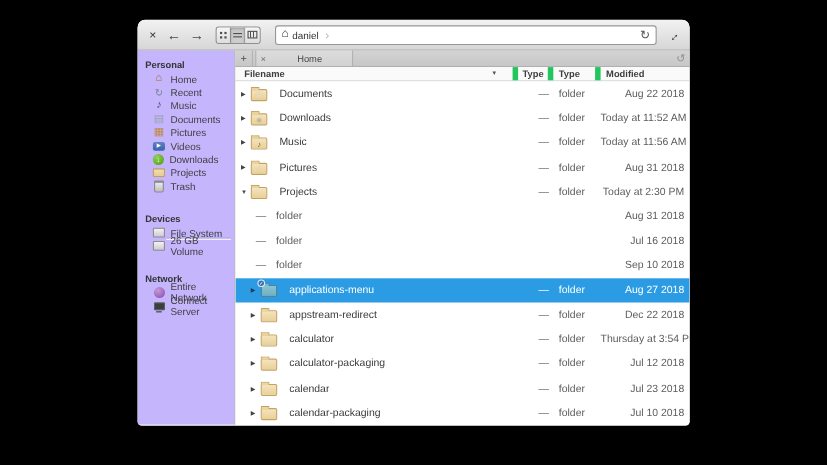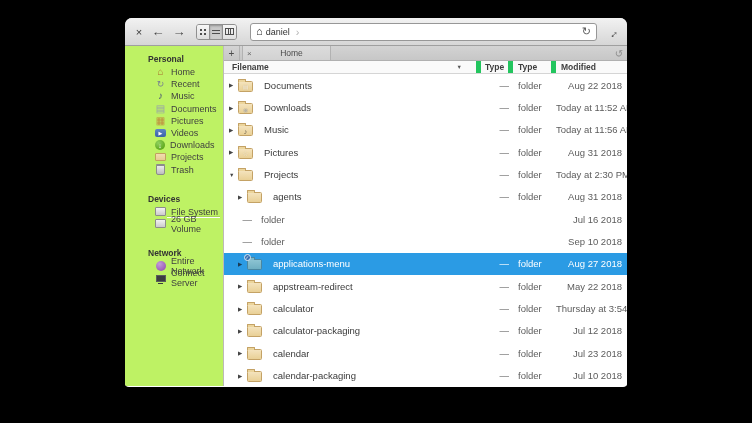--- a/index.html
+++ b/index.html
@@ -33,22 +33,22 @@
   .pb-home { font-size:11px; font-weight:bold; color:#333; line-height:1; }
   .pb-loc { font-size:9px; color:#333; }
   .pb-sep { font-size:11px; color:#b5b5b5; margin-left:3px; }
   .pb-spacer { flex:1; }
   .pb-refresh { font-size:11px; color:#555; }
   .maxi { width:14px; text-align:center; margin-left:3px; }
   .maxi span { display:inline-block; transform:rotate(-45deg); font-size:11px; color:#454545; }
 
   
   .wbody { display:flex; height:340px; }
-  .sidebar { width:99px; flex:none; background:#bef264; border-right:1px solid #bcbab7;
-             padding-top:6px; overflow:hidden;padding-left:16px; }
+  .sidebar { width:89px; flex:none; background:#c4b5fd; border-right:1px solid #bcbab7;
+             padding-top:6px; overflow:hidden; }
   .sb-sec { margin-top:16px; } .sb-sec:first-child { margin-top:0; }
   .sb-hd { height:14px; padding-left:7px; font-size:8.5px; font-weight:bold; color:#333;
            display:flex; align-items:center; }
   .sb-item { height:12.2px; display:flex; align-items:center; gap:5px; padding-left:14px;
              font-size:9px; color:#3f3f3f; position:relative; }
   .usage { position:absolute; left:26px; right:3px; bottom:0; height:1px; background:#fcfcfc;
            box-shadow:0 -1px 0 rgba(0,0,0,.12); }
   .sbi { width:11px; height:11px; flex:none; display:flex; align-items:center; justify-content:center;
          font-size:10px; line-height:1; position:relative; }
   .home-icon::before { content:"⌂"; color:#a8702c; font-weight:bold; }
@@ -307,27 +307,20 @@
         
       </span>
       <span class="c-name">Projects</span>
     </span>
     <span class="c-size">—</span>
     <span class="c-type">folder</span>
     <span class="c-date">Today at 2:30 PM</span>
   </div>
 
   <div class="row ind">
-    <span class="left">
-      <span class="twisty">▶</span>
-      <span class="ficon">
-        
-      </span>
-      <span class="c-name">agents</span>
-    </span>
     <span class="c-size">—</span>
     <span class="c-type">folder</span>
     <span class="c-date">Aug 31 2018</span>
   </div>
 
   <div class="row ind">
     <span class="c-size">—</span>
     <span class="c-type">folder</span>
     <span class="c-date">Jul 16 2018</span>
   </div>
@@ -354,21 +347,21 @@
   <div class="row ind">
     <span class="left">
       <span class="twisty">▶</span>
       <span class="ficon">
         
       </span>
       <span class="c-name">appstream-redirect</span>
     </span>
     <span class="c-size">—</span>
     <span class="c-type">folder</span>
-    <span class="c-date">May 22 2018</span>
+    <span class="c-date">Dec 22 2018</span>
   </div>
 
   <div class="row ind">
     <span class="left">
       <span class="twisty">▶</span>
       <span class="ficon">
         
       </span>
       <span class="c-name">calculator</span>
     </span>

